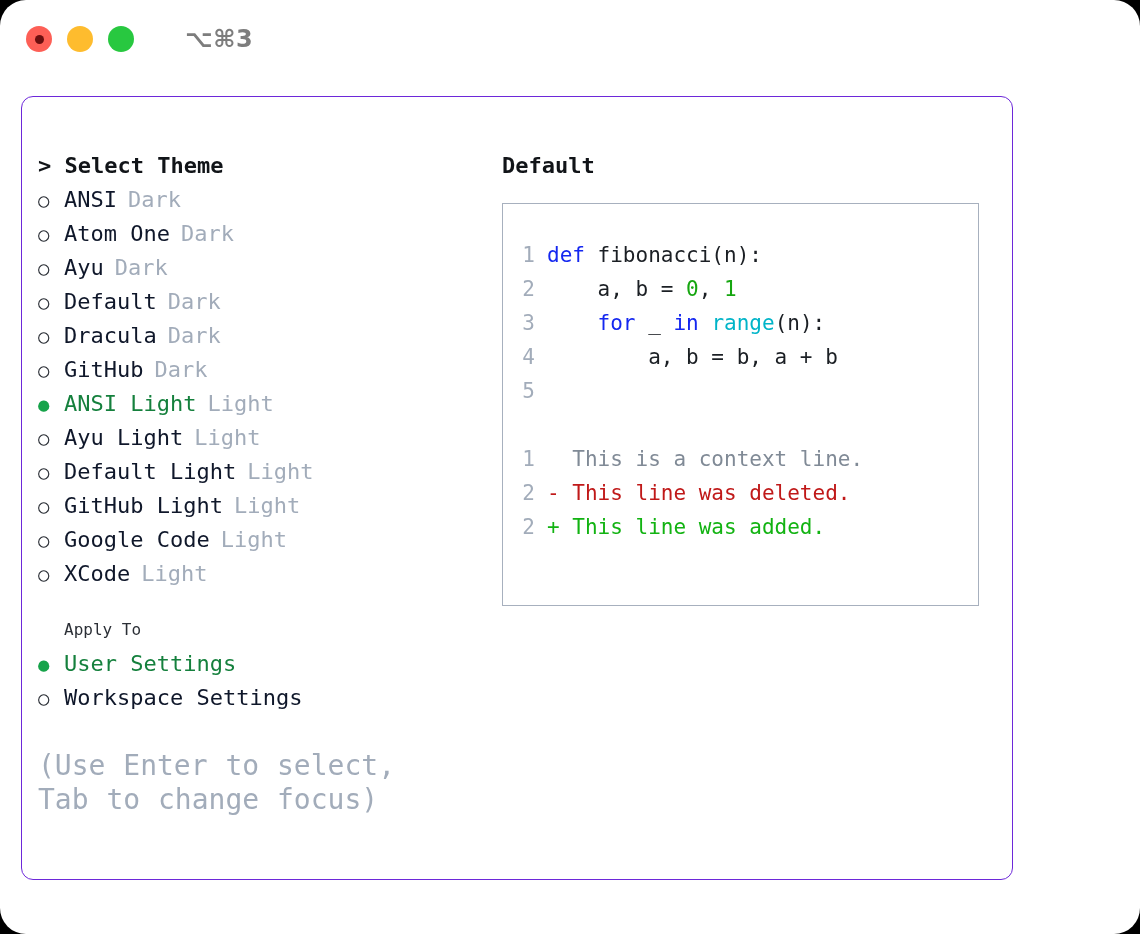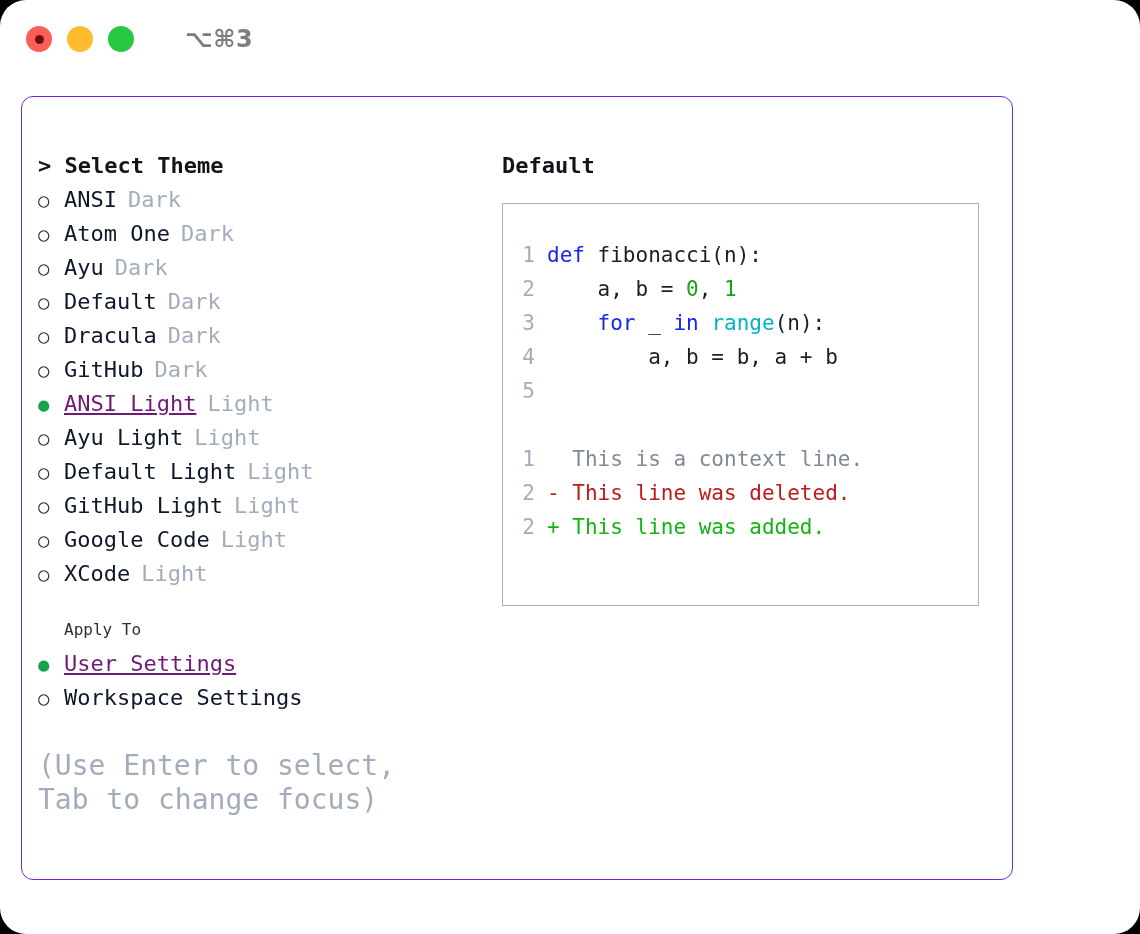--- a/index.html
+++ b/index.html
@@ -113,21 +113,21 @@
     white-space: pre;
   }
   .bullet {
     width: 26px;
     flex: 0 0 26px;
     color: #2b2f36;
     font-size: 19px;
   }
   .bullet.sel { color: #16a34a; }
   .opt-name { color: #0f172a; }
-  .opt-row.selected .opt-name { color: #701a75; text-decoration: underline; }
+  .opt-row.selected .opt-name { color: #15803d; }
   .opt-suffix {
     color: #a2acba;
     margin-left: 11px;
   }
 
   .spacer-block { height: 22px; }
 
   .group-label {
     font-size: 16px;
     color: #2b2f36;

